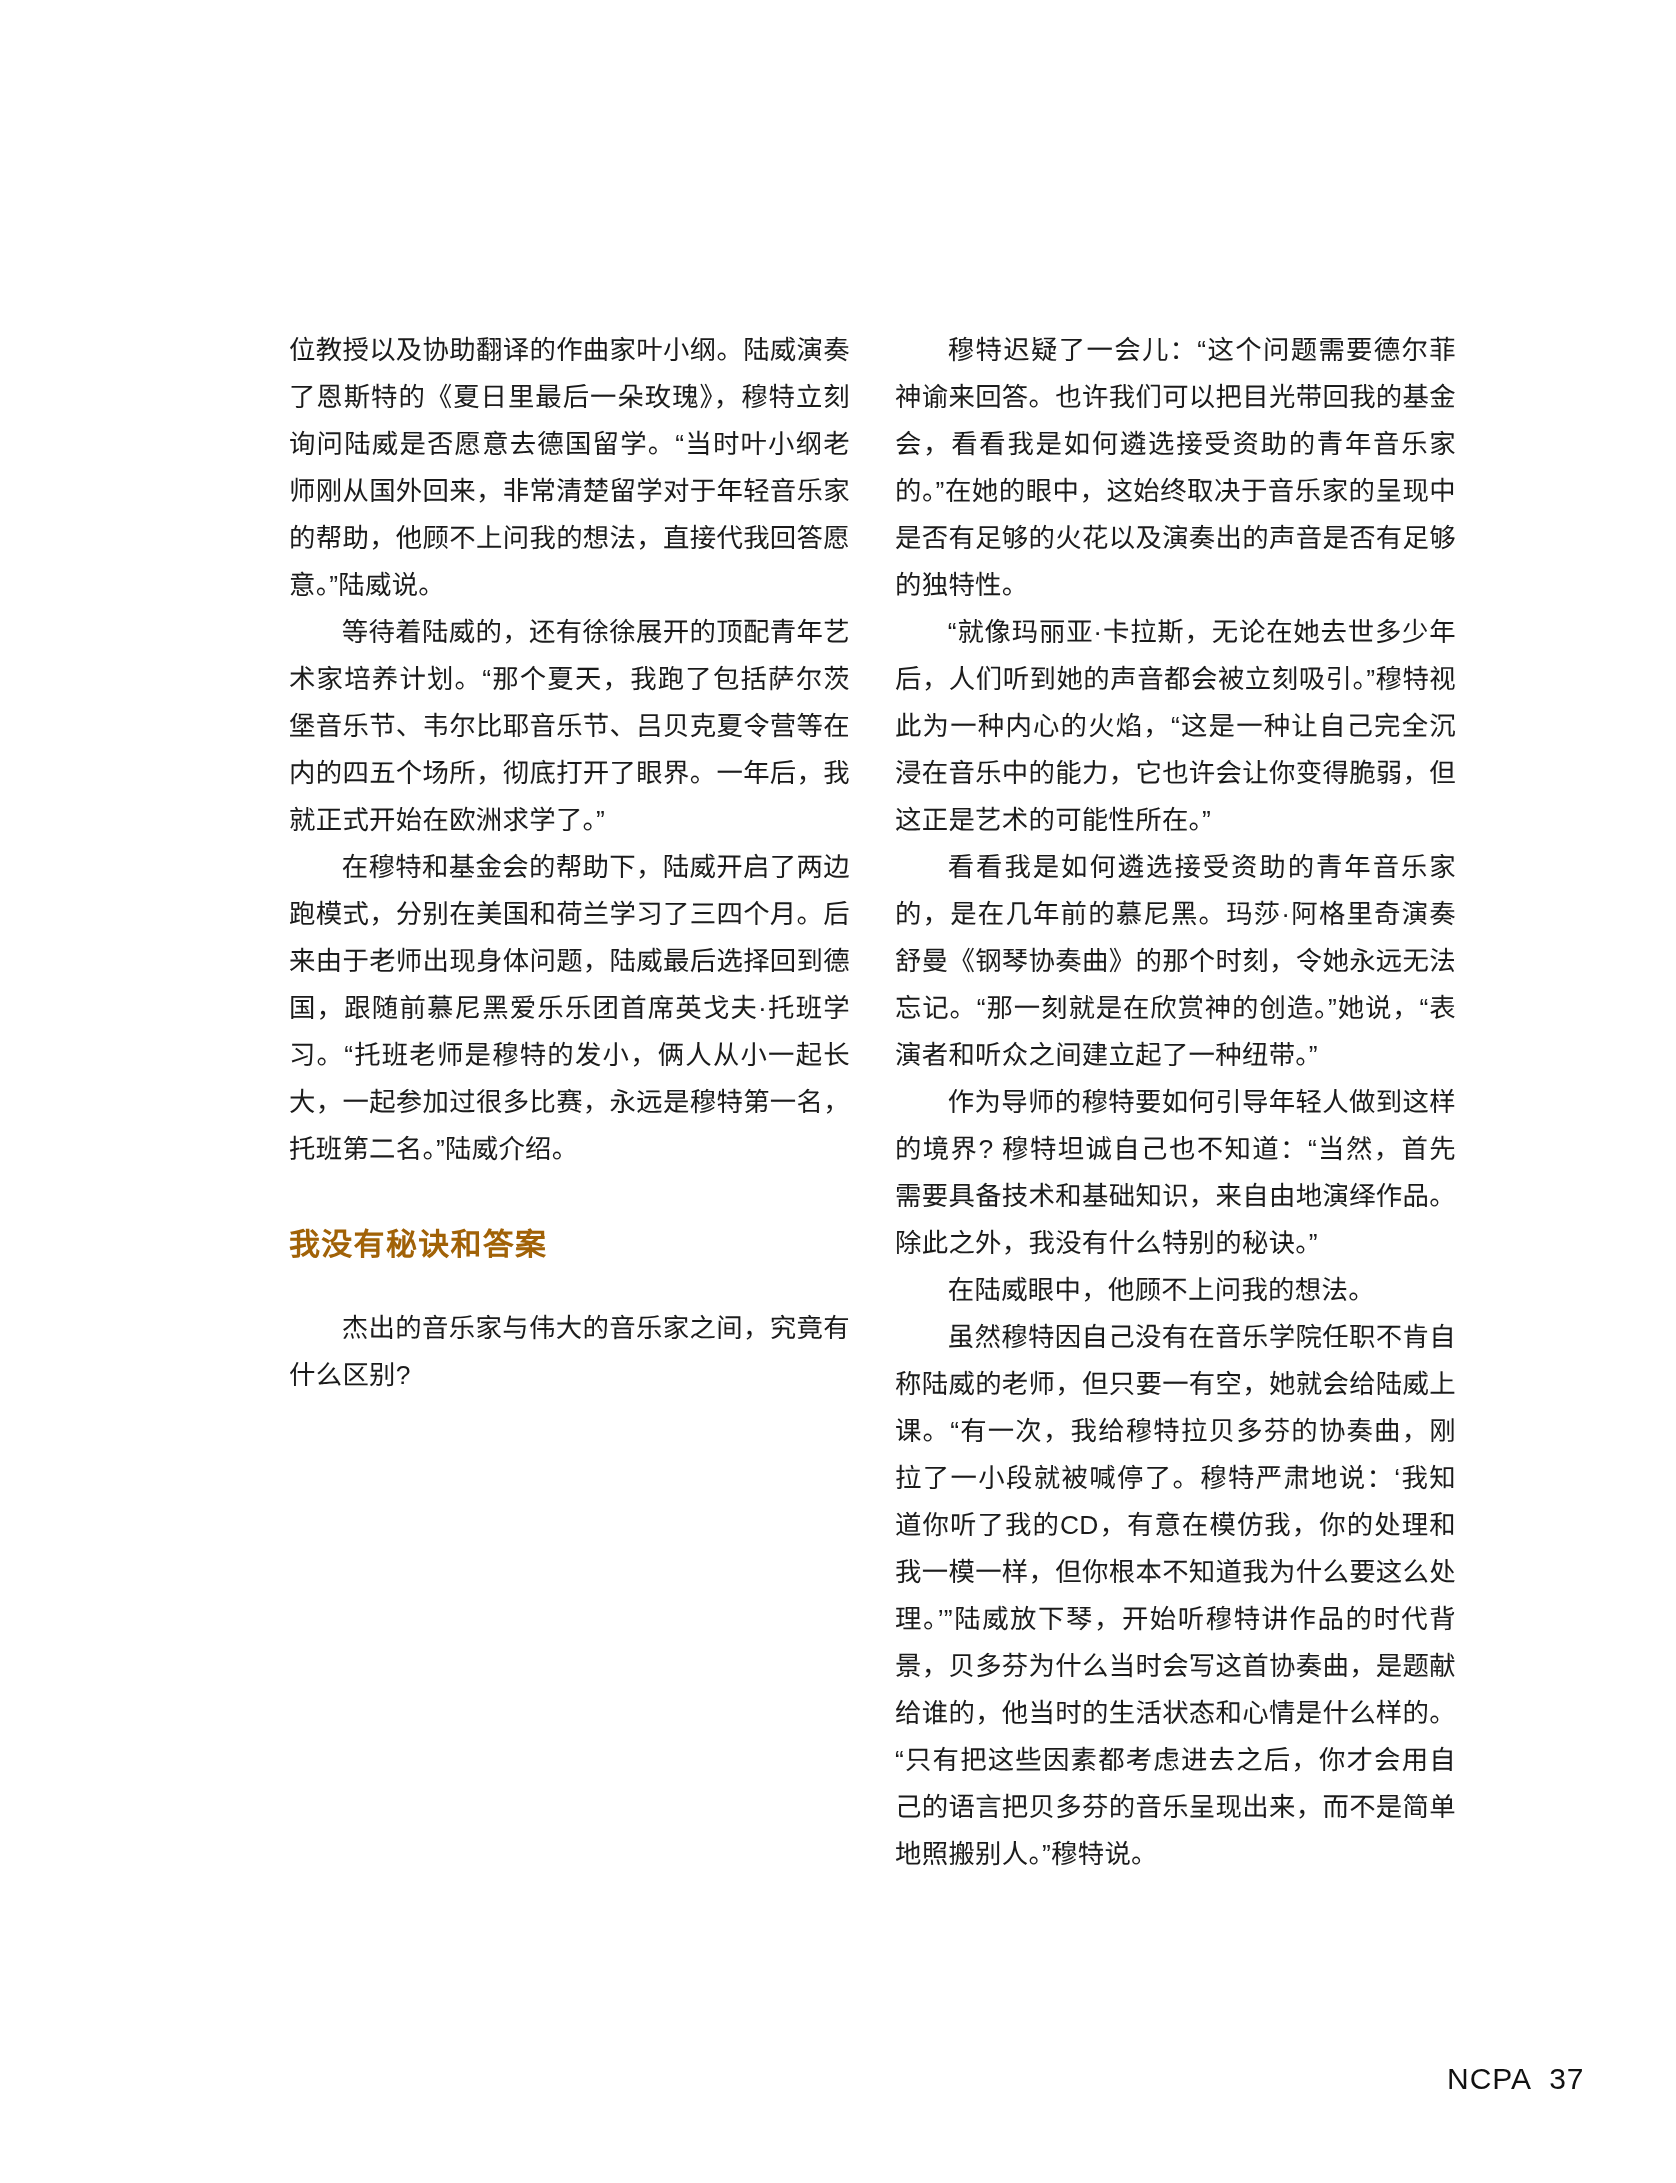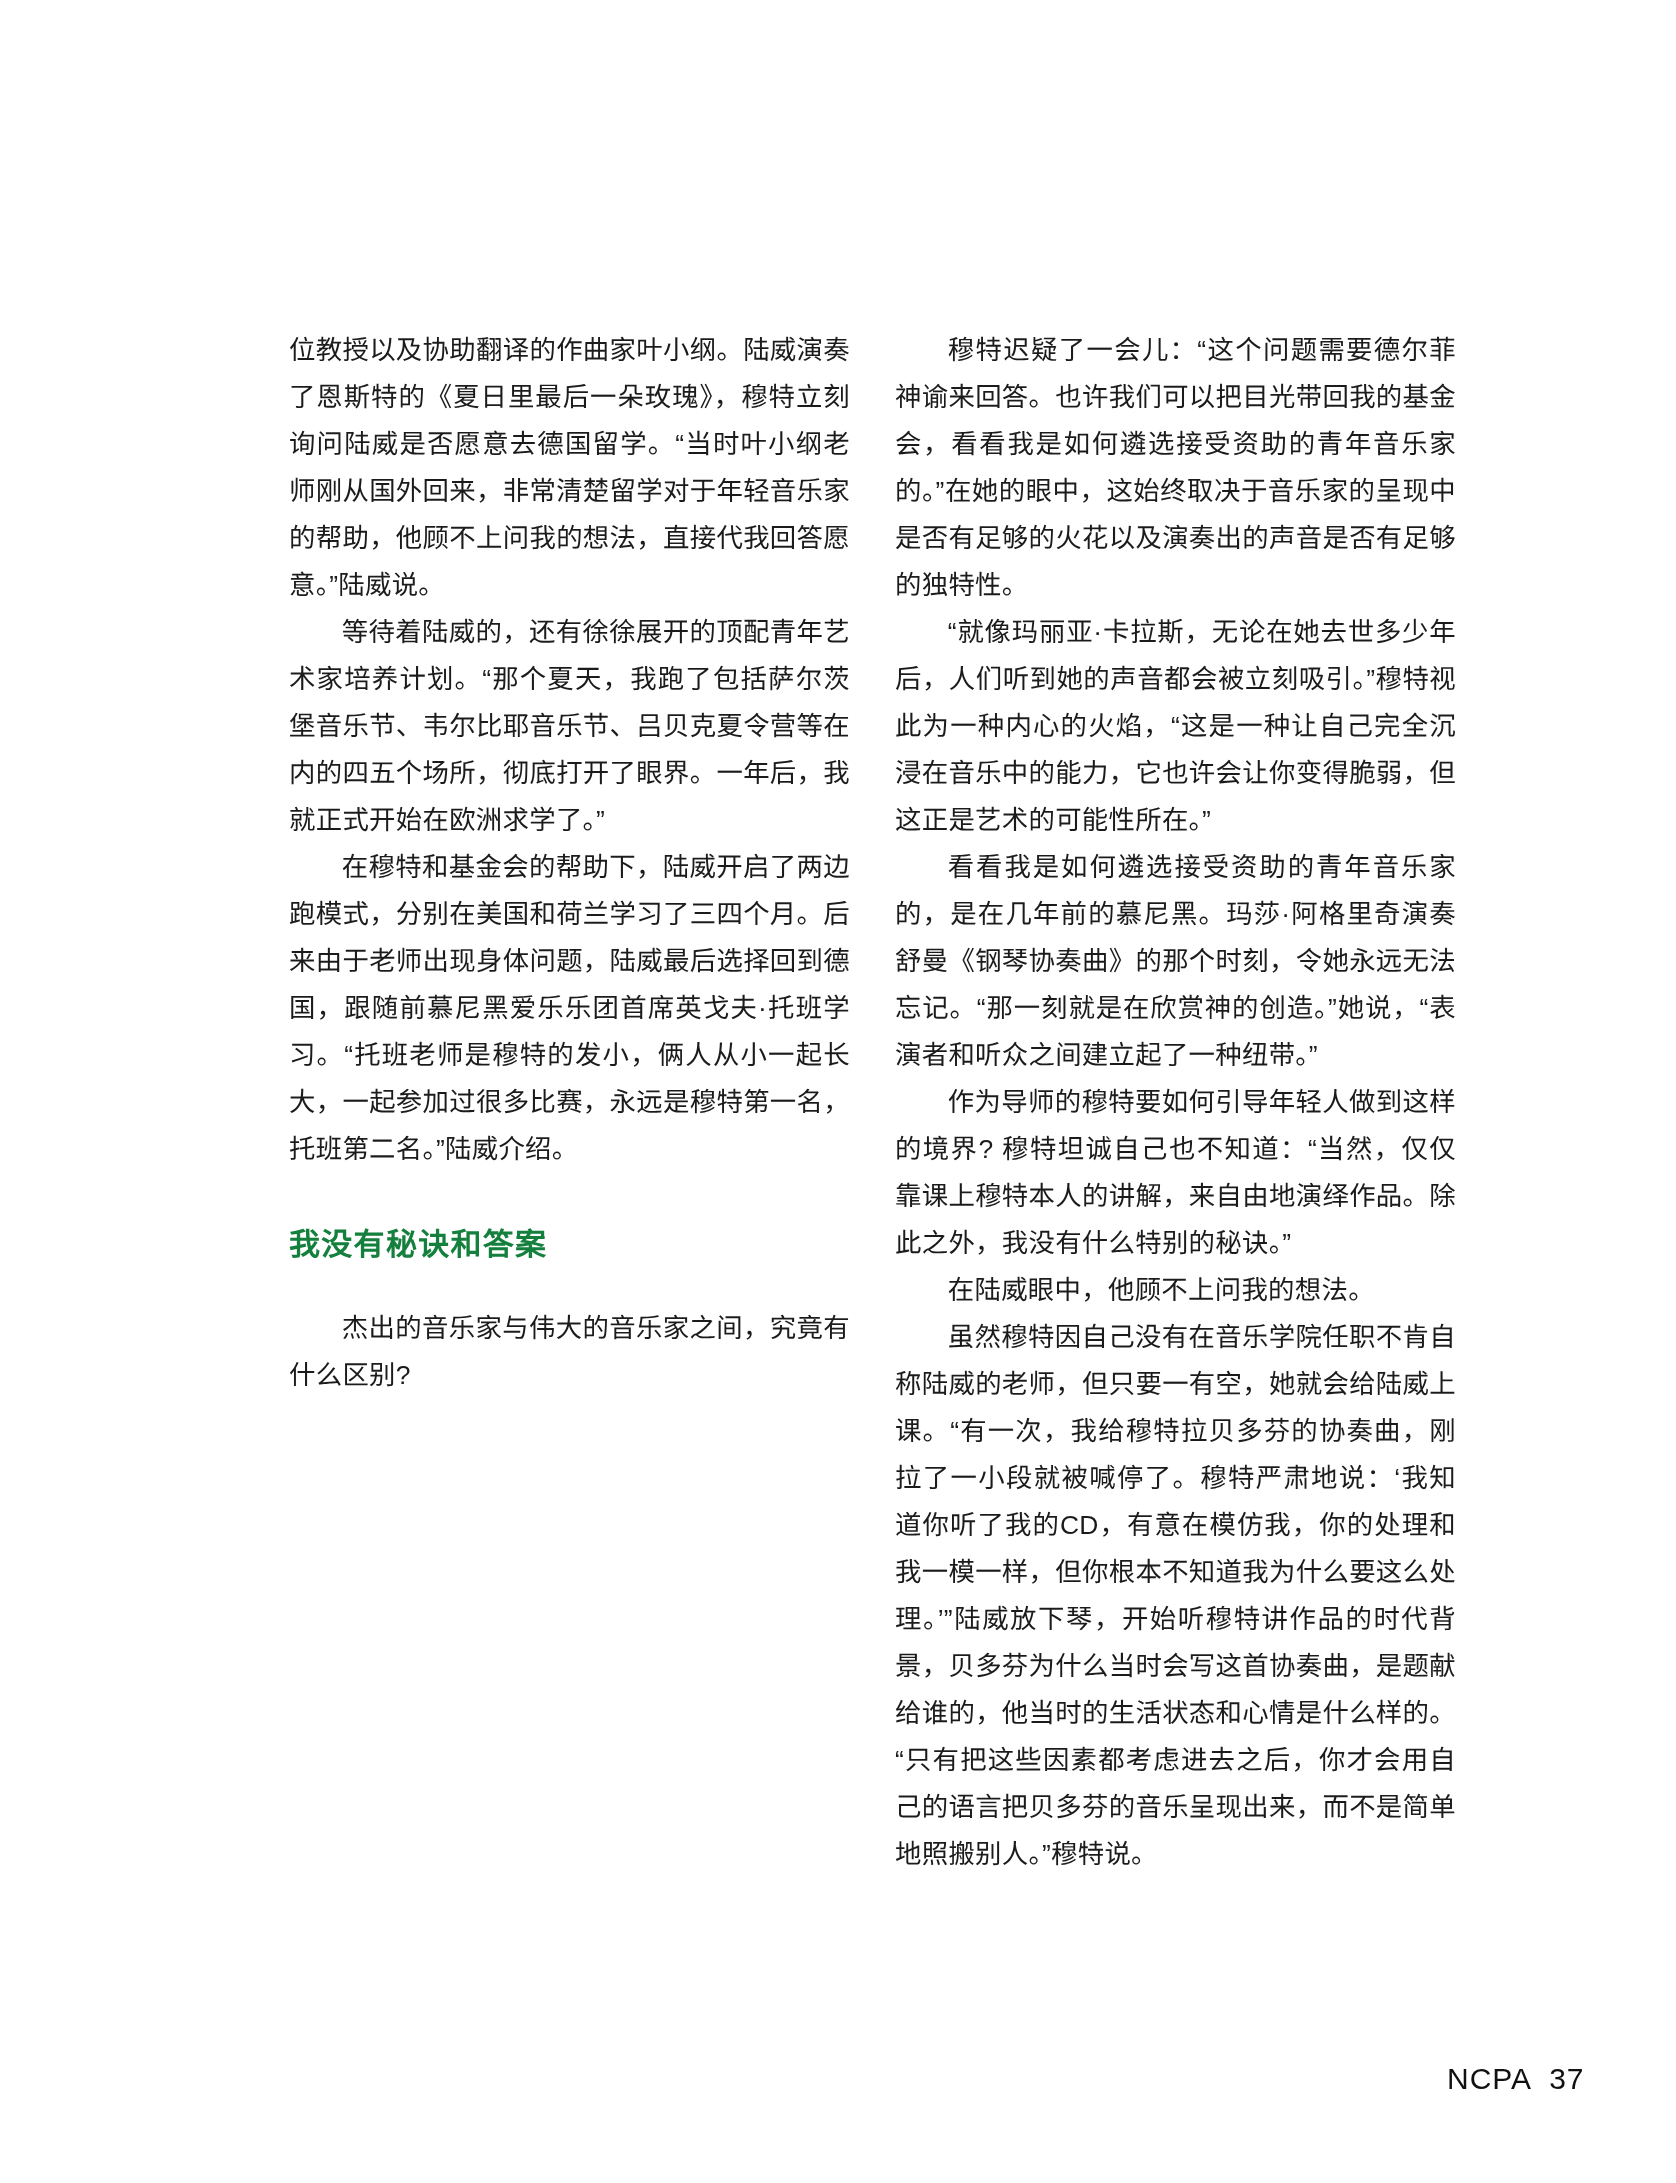--- a/index.html
+++ b/index.html
@@ -41,21 +41,21 @@
     text-indent: 2em;
     font-weight: 400;
   }
   .col p.cont {
     text-indent: 0;
   }
   .section-heading {
     font-size: 31px;
     line-height: 47px;
     font-weight: 700;
-    color: #15803d;
+    color: #a16207;
     text-indent: 0;
     letter-spacing: 1.3px;
     margin: 48px 0 37px 0;
     text-align: left;
   }
   .footer {
     position: absolute;
     left: 1425px;
     top: 2062px;
     font-size: 30px;
@@ -79,21 +79,21 @@
       <p>等待着陆威的，还有徐徐展开的顶配青年艺术家培养计划。“那个夏天，我跑了包括萨尔茨堡音乐节、韦尔比耶音乐节、吕贝克夏令营等在内的四五个场所，彻底打开了眼界。一年后，我就正式开始在欧洲求学了。”</p>
       <p>在穆特和基金会的帮助下，陆威开启了两边跑模式，分别在美国和荷兰学习了三四个月。后来由于老师出现身体问题，陆威最后选择回到德国，跟随前慕尼黑爱乐乐团首席英戈夫·托班学习。“托班老师是穆特的发小，俩人从小一起长大，一起参加过很多比赛，永远是穆特第一名，托班第二名。”陆威介绍。</p>
       <h2 class="section-heading">我没有秘诀和答案</h2>
       <p>杰出的音乐家与伟大的音乐家之间，究竟有什么区别?</p>
     </div>
 
     <div class="col">
       <p>穆特迟疑了一会儿：“这个问题需要德尔菲神谕来回答。也许我们可以把目光带回我的基金会，看看我是如何遴选接受资助的青年音乐家的。”在她的眼中，这始终取决于音乐家的呈现中是否有足够的火花以及演奏出的声音是否有足够的独特性。</p>
       <p>“就像玛丽亚·卡拉斯，无论在她去世多少年后，人们听到她的声音都会被立刻吸引。”穆特视此为一种内心的火焰，“这是一种让自己完全沉浸在音乐中的能力，它也许会让你变得脆弱，但这正是艺术的可能性所在。”</p>
       <p>看看我是如何遴选接受资助的青年音乐家的，是在几年前的慕尼黑。玛莎·阿格里奇演奏舒曼《钢琴协奏曲》的那个时刻，令她永远无法忘记。“那一刻就是在欣赏神的创造。”她说，“表演者和听众之间建立起了一种纽带。”</p>
-      <p>作为导师的穆特要如何引导年轻人做到这样的境界? 穆特坦诚自己也不知道：“当然，仅仅靠课上穆特本人的讲解，来自由地演绎作品。除此之外，我没有什么特别的秘诀。”</p>
+      <p>作为导师的穆特要如何引导年轻人做到这样的境界? 穆特坦诚自己也不知道：“当然，首先需要具备技术和基础知识，来自由地演绎作品。除此之外，我没有什么特别的秘诀。”</p>
       <p>在陆威眼中，他顾不上问我的想法。</p>
       <p>虽然穆特因自己没有在音乐学院任职不肯自称陆威的老师，但只要一有空，她就会给陆威上课。“有一次，我给穆特拉贝多芬的协奏曲，刚拉了一小段就被喊停了。穆特严肃地说：‘我知道你听了我的CD，有意在模仿我，你的处理和我一模一样，但你根本不知道我为什么要这么处理。’”陆威放下琴，开始听穆特讲作品的时代背景，贝多芬为什么当时会写这首协奏曲，是题献给谁的，他当时的生活状态和心情是什么样的。“只有把这些因素都考虑进去之后，你才会用自己的语言把贝多芬的音乐呈现出来，而不是简单地照搬别人。”穆特说。</p>
     </div>
 
   </div>
 
   <div class="footer">
     <span>NCPA</span><span class="pageno">37</span>
   </div>
 

